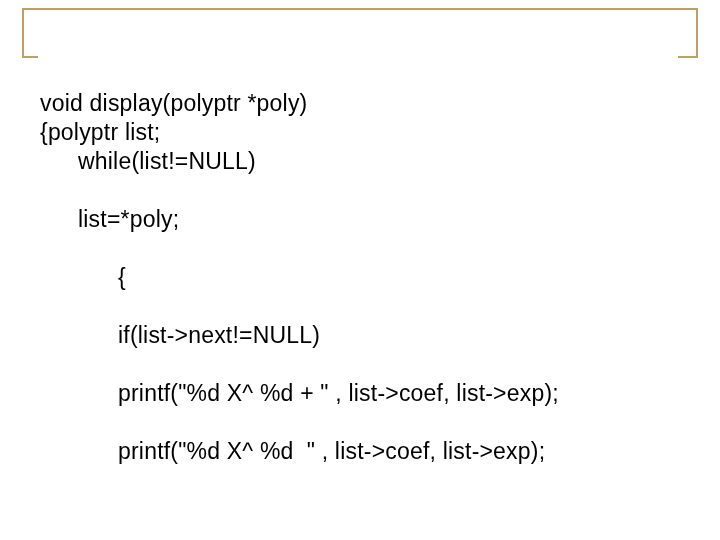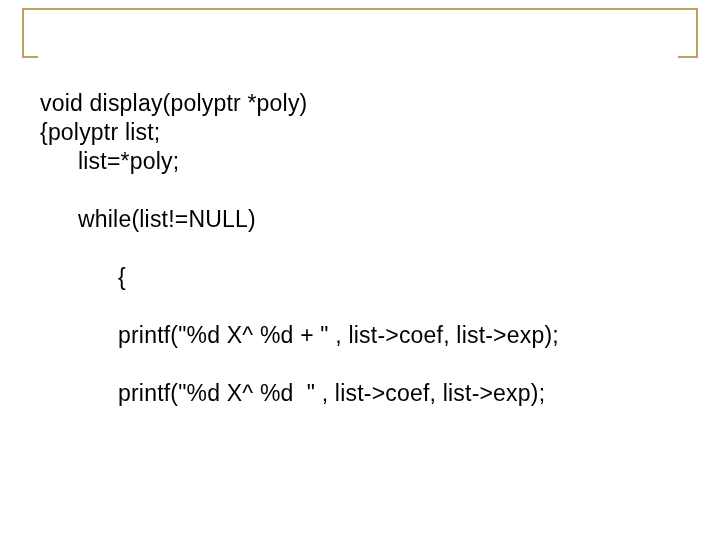--- a/index.html
+++ b/index.html
@@ -51,22 +51,23 @@
 </head>
 <body>
 
 <div class="slide">
   <div class="frame"></div>
   <div class="frame-inner-cut"></div>
 
   <div class="code-block">
 <span>void display(polyptr *poly)</span>
 <span>{polyptr list;</span>
+<span class="ind1">while(list!=NULL)</span>
 <span class="ind1">list=*poly;</span>
-<span class="ind1">while(list!=NULL)</span>
 <span class="ind2">{</span>
+<span class="ind2">if(list-&gt;next!=NULL)</span>
 <span class="ind2">printf("%d X^ %d + " , list-&gt;coef, list-&gt;exp);</span>
 <span class="ind2">printf("%d X^ %d  " , list-&gt;coef, list-&gt;exp);</span>
 
 
 
   </div>
 </div>
 
 </body></html>

